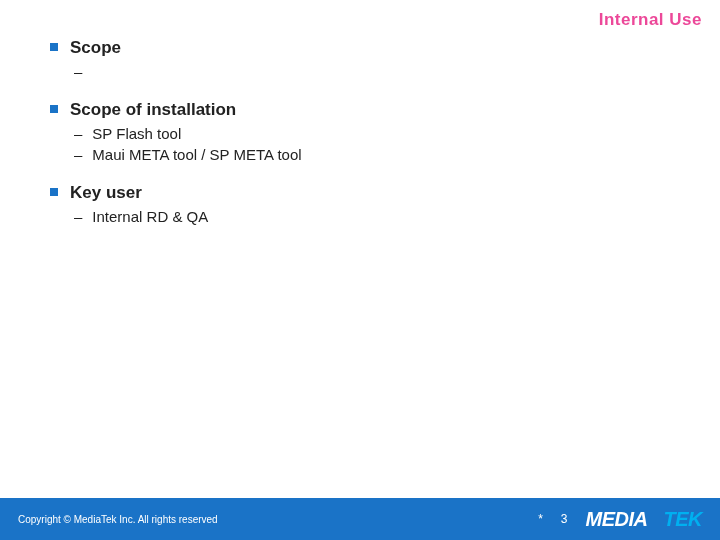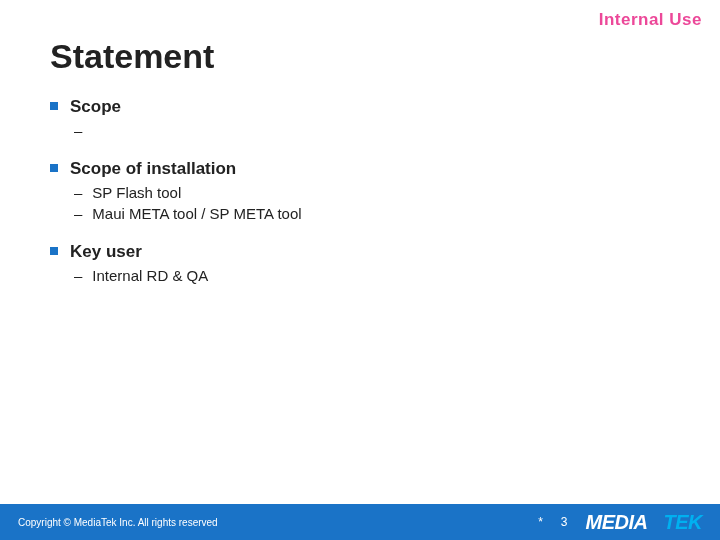--- a/index.html
+++ b/index.html
@@ -84,21 +84,21 @@
       color: #222;
       font-weight: 400;
       flex-shrink: 0;
     }
 
     .footer {
       position: absolute;
       bottom: 0;
       left: 0;
       right: 0;
-      height: 36px;
+      height: 42px;
       background: #1a73c7;
       display: flex;
       align-items: center;
       padding: 0 18px;
     }
 
     .footer-copyright {
       font-size: 10px;
       color: #ffffff;
       flex: 1;
@@ -145,21 +145,20 @@
       letter-spacing: -0.5px;
       text-transform: uppercase;
     }
   </style>
 </head>
 <body>
 
 <div class="internal-use">Internal Use</div>
 
 <div class="main-content">
-  <h1 class="slide-title">Statement</h1>
 
   <ul class="bullet-list">
 
     <li>
       <span class="bullet-square"></span>
       <div class="bullet-item-content">
         <span>Scope</span>
         <ul class="sub-list">
           <li>
             <span class="sub-dash">–</span>

